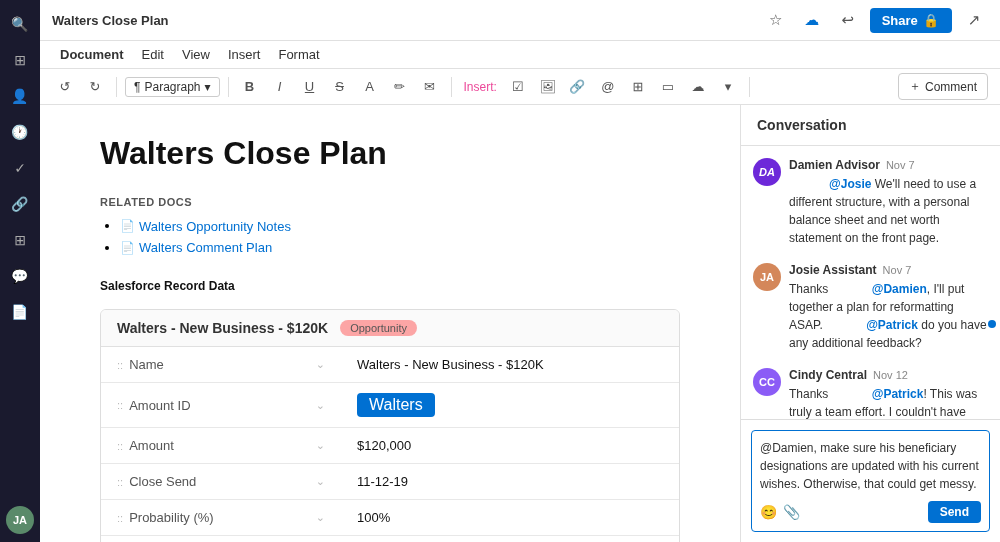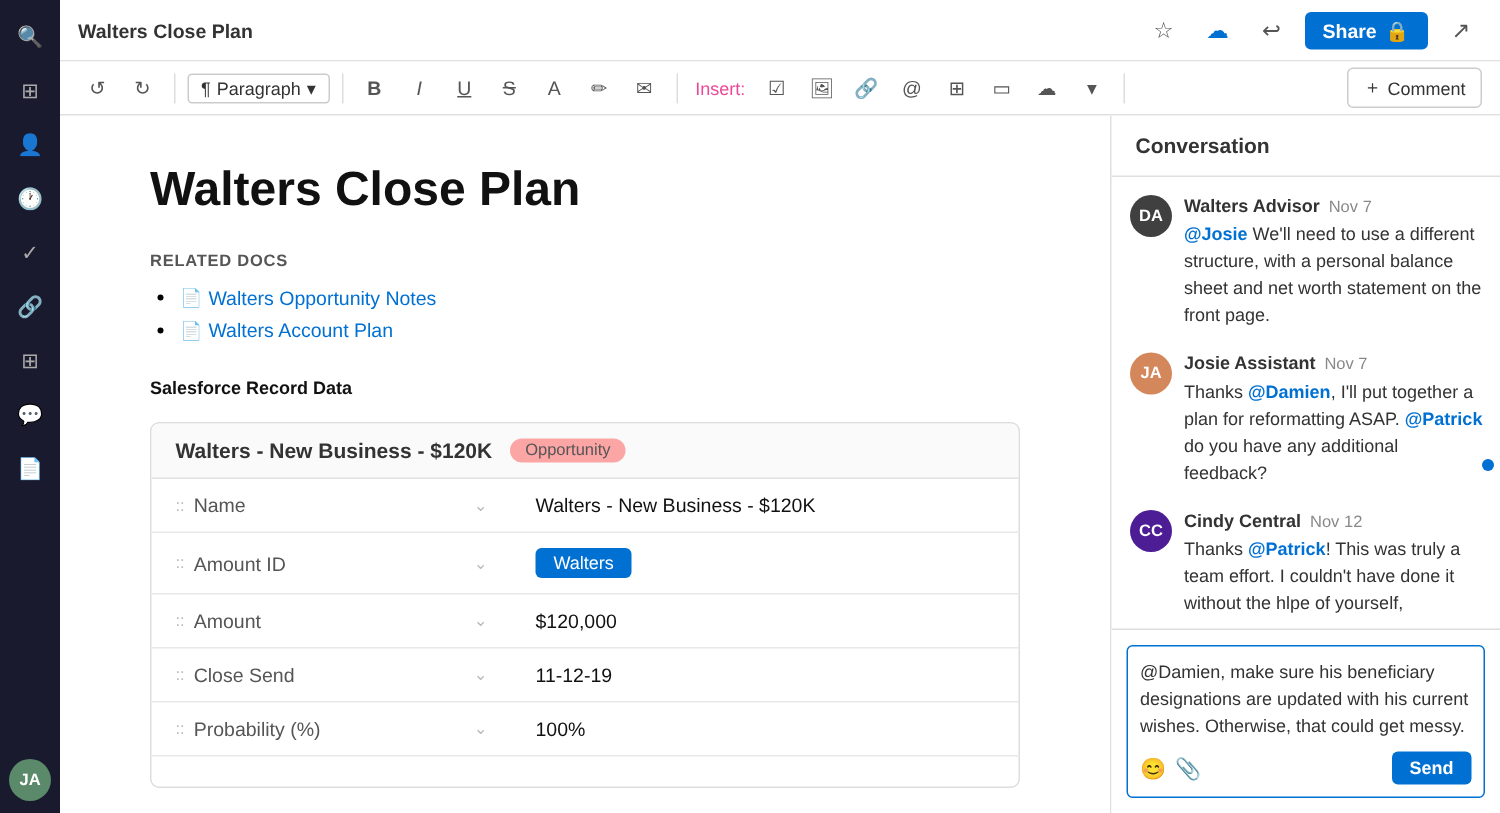--- a/index.html
+++ b/index.html
@@ -265,21 +265,21 @@
     }
     .field-value-cell {
       color: #111;
     }
     .field-value-btn {
       display: inline-block;
       background: #0070d2;
       color: #fff;
       padding: 3px 12px;
       border-radius: 4px;
-      font-size: 12px;
+      font-size: 16px;
       cursor: pointer;
     }
     td.label-td {
       width: 240px;
       color: #555;
     }
 
     
     .conversation-panel {
       width: 260px;
@@ -313,23 +313,23 @@
       height: 28px;
       border-radius: 50%;
       flex-shrink: 0;
       display: flex;
       align-items: center;
       justify-content: center;
       font-size: 11px;
       font-weight: bold;
       color: #fff;
     }
-    .conv-avatar.da { background: #404040; }
+    .conv-avatar.da { background: #6d28d9; font-style: italic; }
     .conv-avatar.ja { background: #d4875a; }
-    .conv-avatar.cc { background: #4c1d95; }
+    .conv-avatar.cc { background: #8b5cf6; }
     .conv-message-body { flex: 1; }
     .conv-message-header {
       display: flex;
       align-items: baseline;
       gap: 6px;
       margin-bottom: 3px;
     }
     .conv-sender {
       font-size: 12px;
       font-weight: 700;
@@ -340,20 +340,21 @@
       color: #888;
     }
     .conv-text {
       font-size: 12px;
       color: #333;
       line-height: 1.5;
     }
     .conv-mention {
       color: #0070d2;
       font-weight: 600;
+      margin-left: 40px;
     }
     .conv-input-area {
       border-top: 1px solid #ddd;
       padding: 10px;
       background: #fff;
     }
     .conv-input-box {
       border: 1px solid #0070d2;
       border-radius: 4px;
       padding: 8px;
@@ -425,20 +426,27 @@
       <button class="icon-btn" style="color:#0070d2;">☁</button>
       <button class="icon-btn">↩</button>
       <button class="share-btn">
         <span>Share</span>
         <span>🔒</span>
       </button>
       <button class="icon-btn">↗</button>
     </div>
   </div>
 
+  <div class="menu-bar">
+    <span class="menu-item active">Document</span>
+    <span class="menu-item">Edit</span>
+    <span class="menu-item">View</span>
+    <span class="menu-item">Insert</span>
+    <span class="menu-item">Format</span>
+  </div>
 
   <div class="toolbar">
     <button class="toolbar-btn">↺</button>
     <button class="toolbar-btn">↻</button>
     <div class="toolbar-divider"></div>
     <div class="toolbar-paragraph">
       <span>¶</span>
       <span>Paragraph</span>
       <span>▾</span>
     </div>
@@ -471,21 +479,21 @@
 
     <div class="doc-area">
       <h1 class="doc-title-heading">Walters Close Plan</h1>
 
       <div class="related-docs-label">RELATED DOCS</div>
       <ul class="related-docs-list">
         <li>
           <a href="#">Walters Opportunity Notes</a>
         </li>
         <li>
-          <a href="#">Walters  Account Plan</a>
+          <a href="#">Walters  Comment Plan</a>
         </li>
       </ul>
 
       <h2 class="section-heading">Salesforce Record Data</h2>
 
       <div class="record-card">
         <div class="record-header">
           <span class="record-name">Walters - New Business - $120K</span>
           <span class="record-type-badge">Opportunity</span>
         </div>
@@ -556,21 +564,21 @@
 
     <div class="conversation-panel conv-panel-relative">
       <div class="conv-header">Conversation</div>
 
       <div class="conv-messages">
 
         <div class="conv-message">
           <div class="conv-avatar da">DA</div>
           <div class="conv-message-body">
             <div class="conv-message-header">
-              <span class="conv-sender">Walters Advisor</span>
+              <span class="conv-sender">Damien Advisor</span>
               <span class="conv-date">Nov 7</span>
             </div>
             <div class="conv-text">
               <span class="conv-mention">@Josie</span> We'll need to use a different structure, with a personal balance sheet and net worth statement on the front page.
             </div>
           </div>
         </div>
 
         <div class="conv-message">
           <div class="conv-avatar ja">JA</div>

